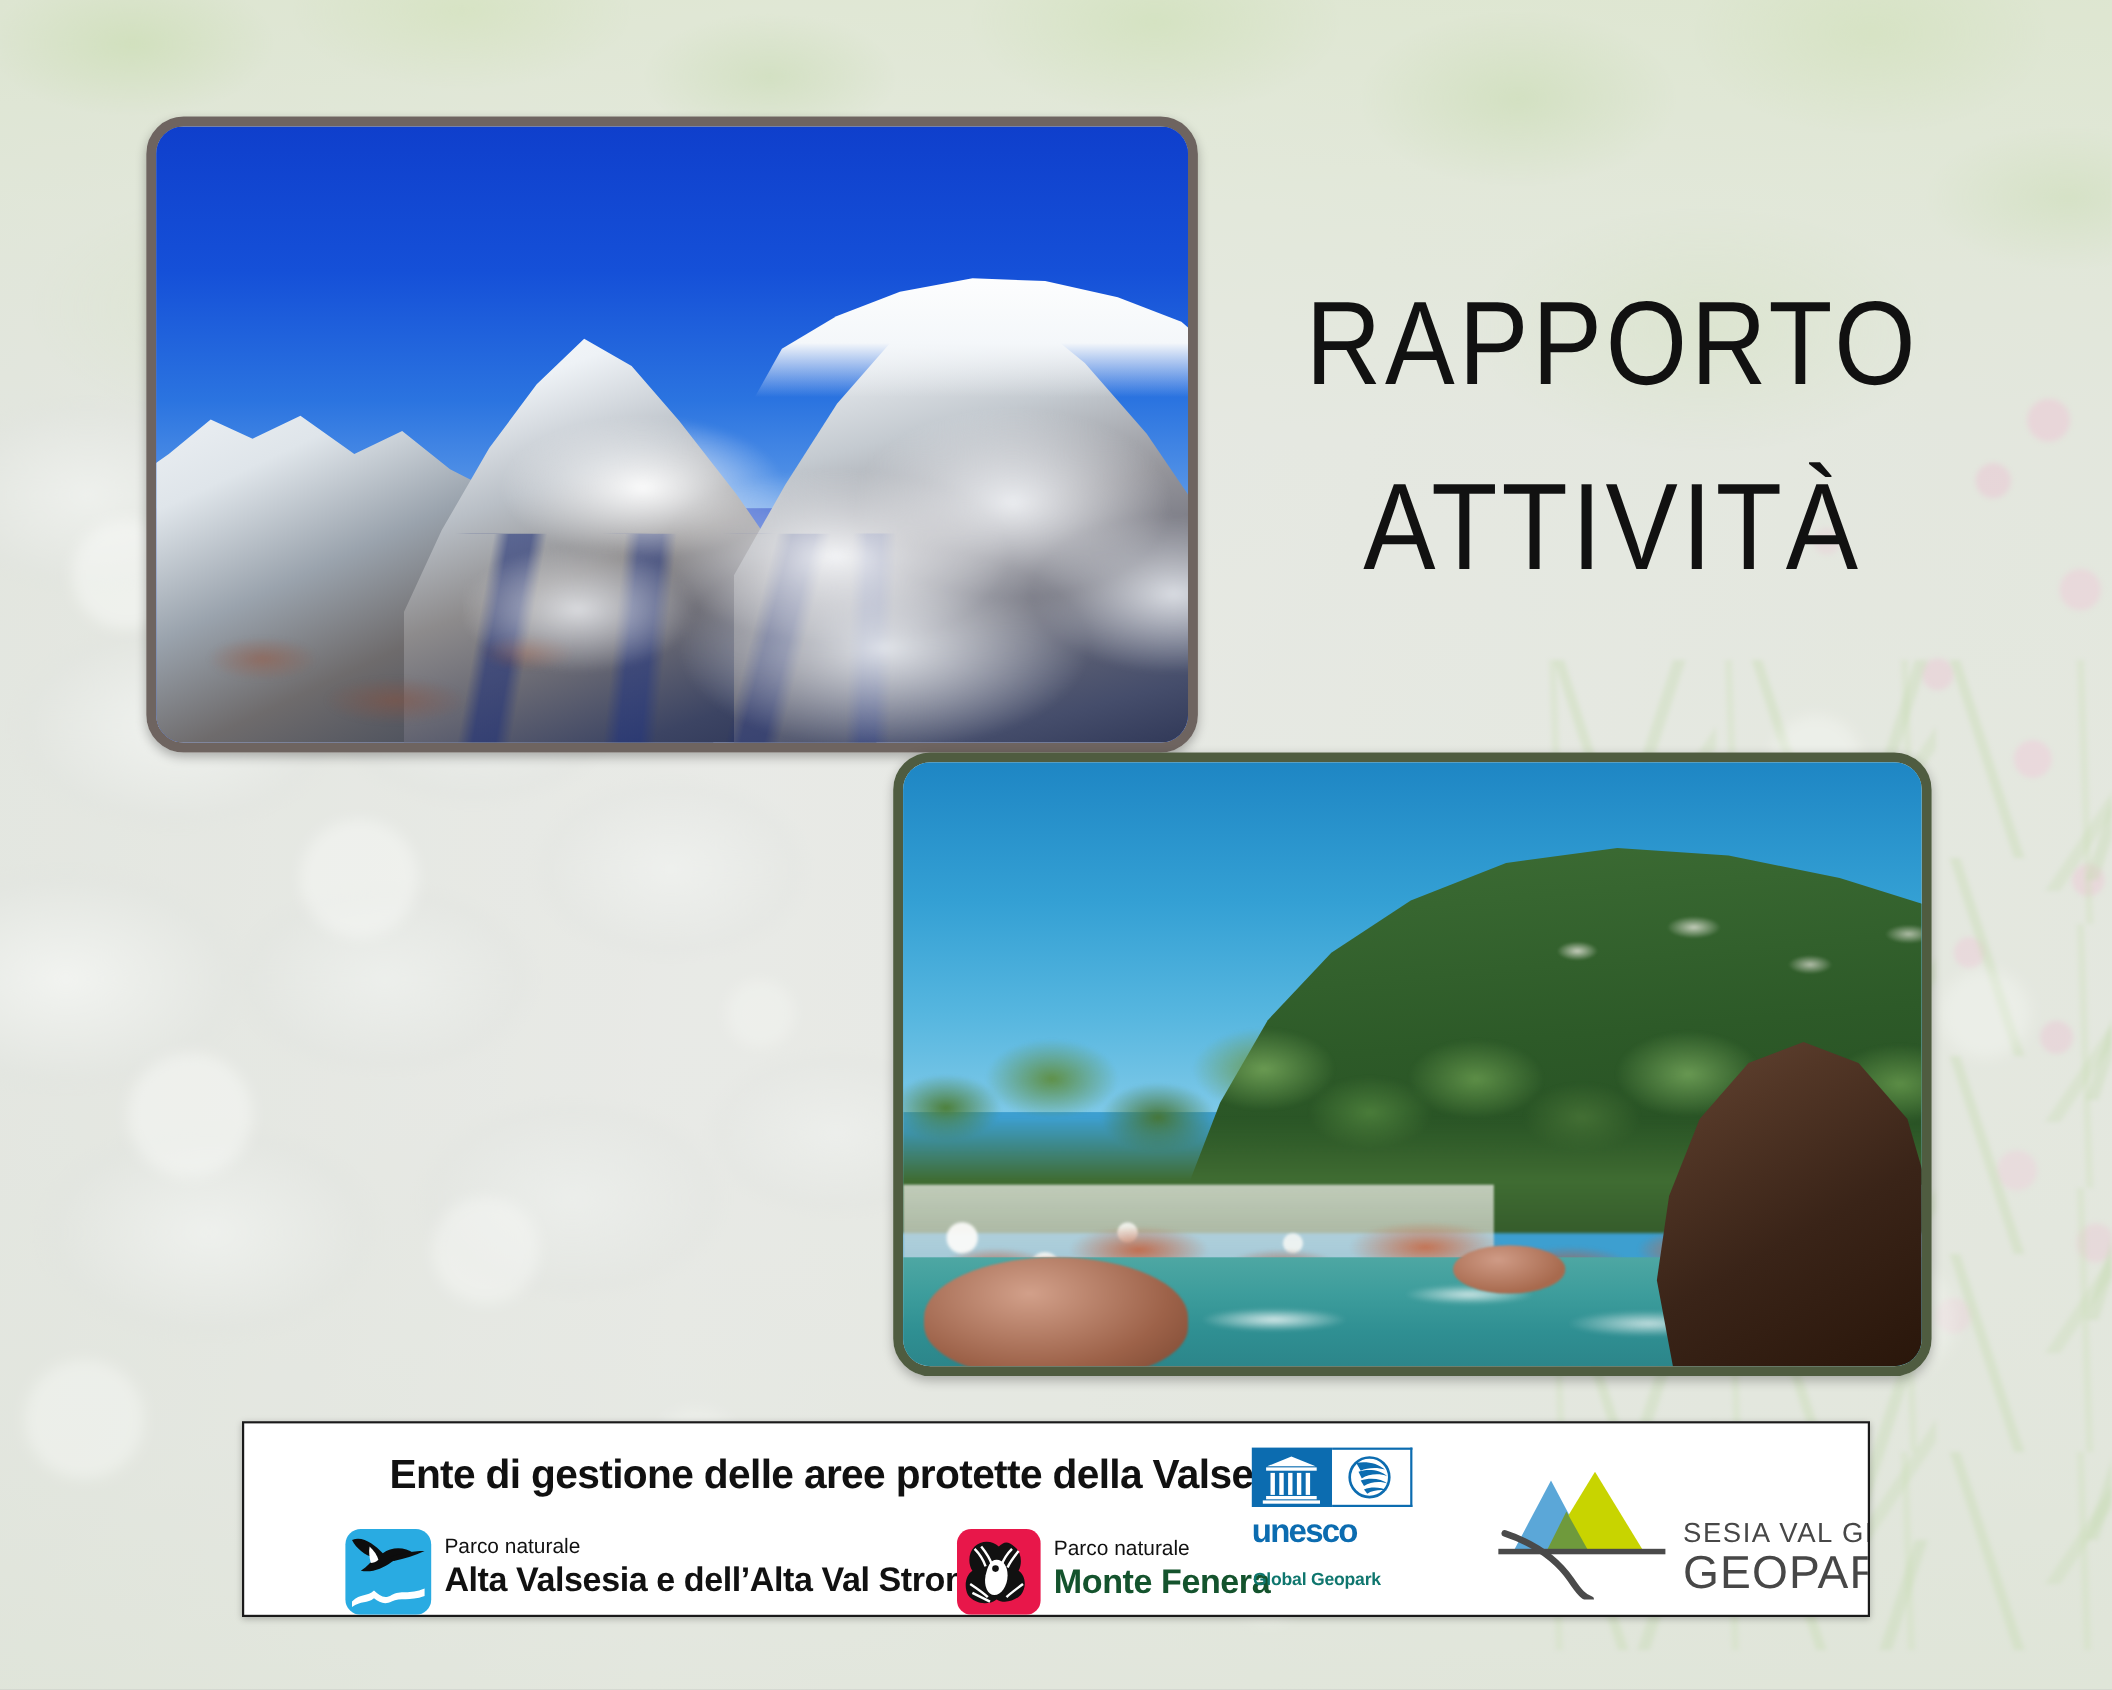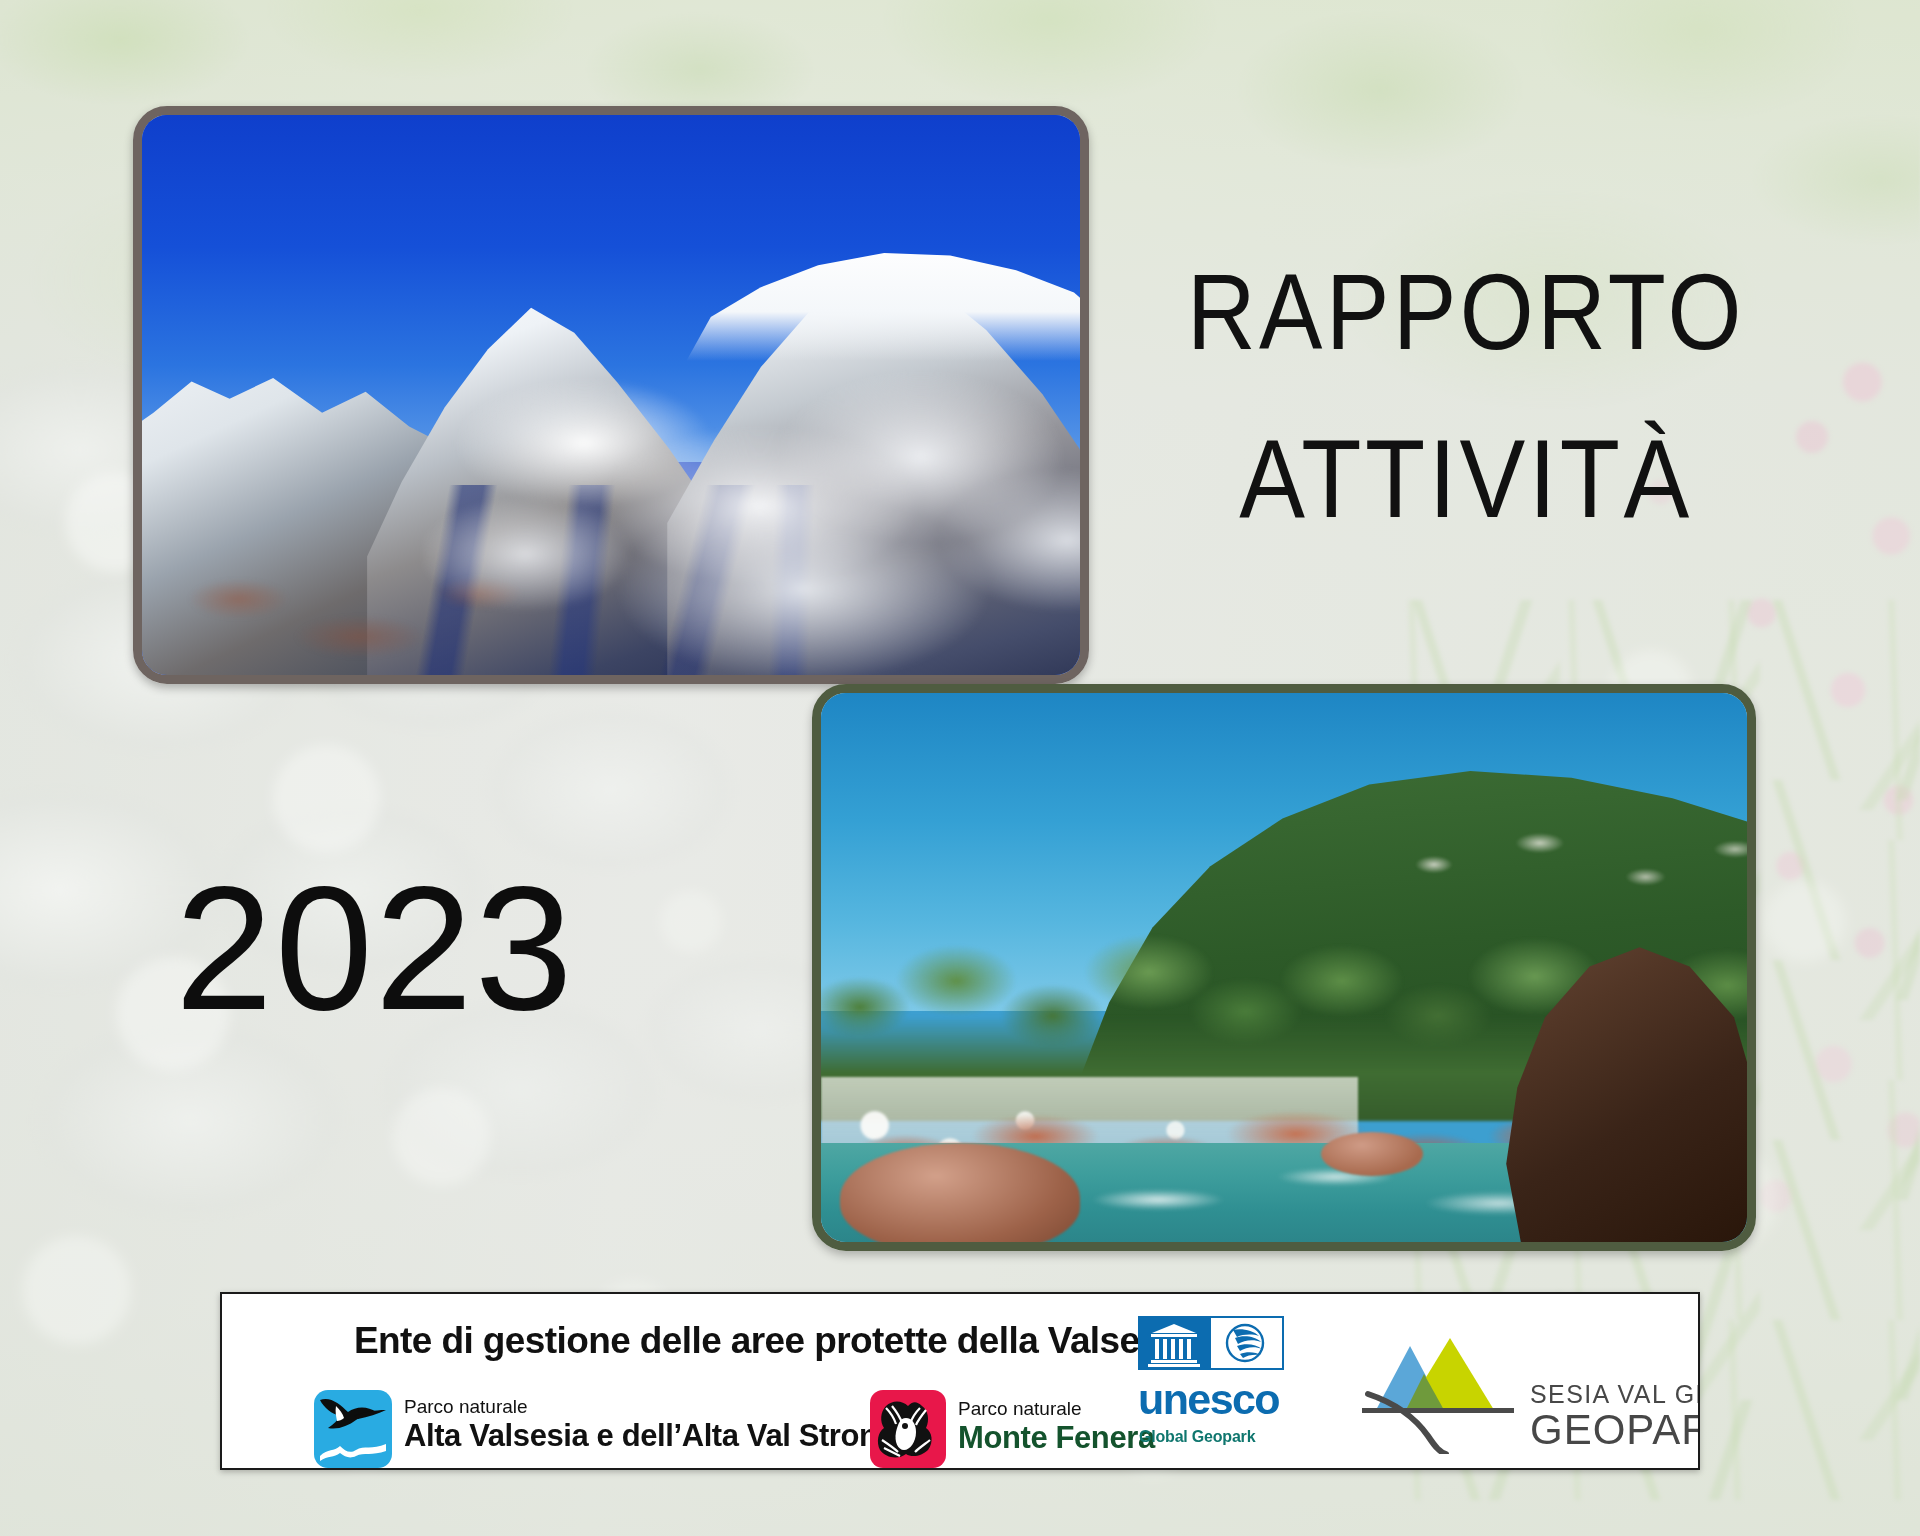--- a/index.html
+++ b/index.html
@@ -402,21 +402,21 @@
     position:absolute; left:736px; top:126px; font-size:31px; color:#14532d; font-weight:700;
     letter-spacing:-.4px; white-space:nowrap;
   }
 
   
   .un-wrap { position:absolute; left:916px; top:22px; width:210px; height:150px; }
   .un-boxes { position:absolute; left:0; top:0; width:146px; height:54px; display:flex; }
   .un-blue { width:73px; height:54px; background:#0c6cb0; position:relative; }
   .un-white { width:73px; height:54px; background:#fff; border:2px solid #0c6cb0; border-left:none; position:relative; }
   .un-word {
-    position:absolute; left:0; top:62px; font-size:43px; font-weight:700;
+    position:absolute; left:0; top:62px; font-size:30px; font-weight:700;
     color:#0c6cb0; letter-spacing:-1.6px; line-height:1;
   }
   .un-sub {
     position:absolute; left:1px; top:112px; font-size:16px; font-weight:700; color:#0f766e;
     letter-spacing:-.2px;
   }
 
   
   .gp-wrap { position:absolute; left:1140px; top:24px; width:430px; height:150px; }
   .gp-mark { position:absolute; left:0; top:6px; width:160px; height:130px; }
@@ -469,21 +469,20 @@
       <div class="rv-smallrock"></div>
       <div class="rv-bigrock"></div>
     </div>
   </div>
 
   <div class="title-block">
     <div class="title-line l1">RAPPORTO</div>
     <div class="title-line l2">ATTIVITÀ</div>
   </div>
 
-  <div class="year">2023</div>
 
   <div class="logo-bar">
 
 
     <div class="ente-title">Ente di gestione delle aree protette della Valsesia</div>
 
     <div class="av-badge">
       <svg class="av-bird" viewBox="0 0 74 44">
         <path d="M4 6 C14 2 24 10 32 18 C40 12 52 12 60 18 C52 20 46 22 40 26 C32 32 22 36 12 34 C18 30 22 26 24 22 C16 20 8 14 4 6 Z" fill="#0d0d0d"></path>
         <path d="M20 12 C24 16 27 20 28 24 C26 26 23 27 21 27 C20 22 19 17 20 12 Z" fill="#ffffff"></path>

